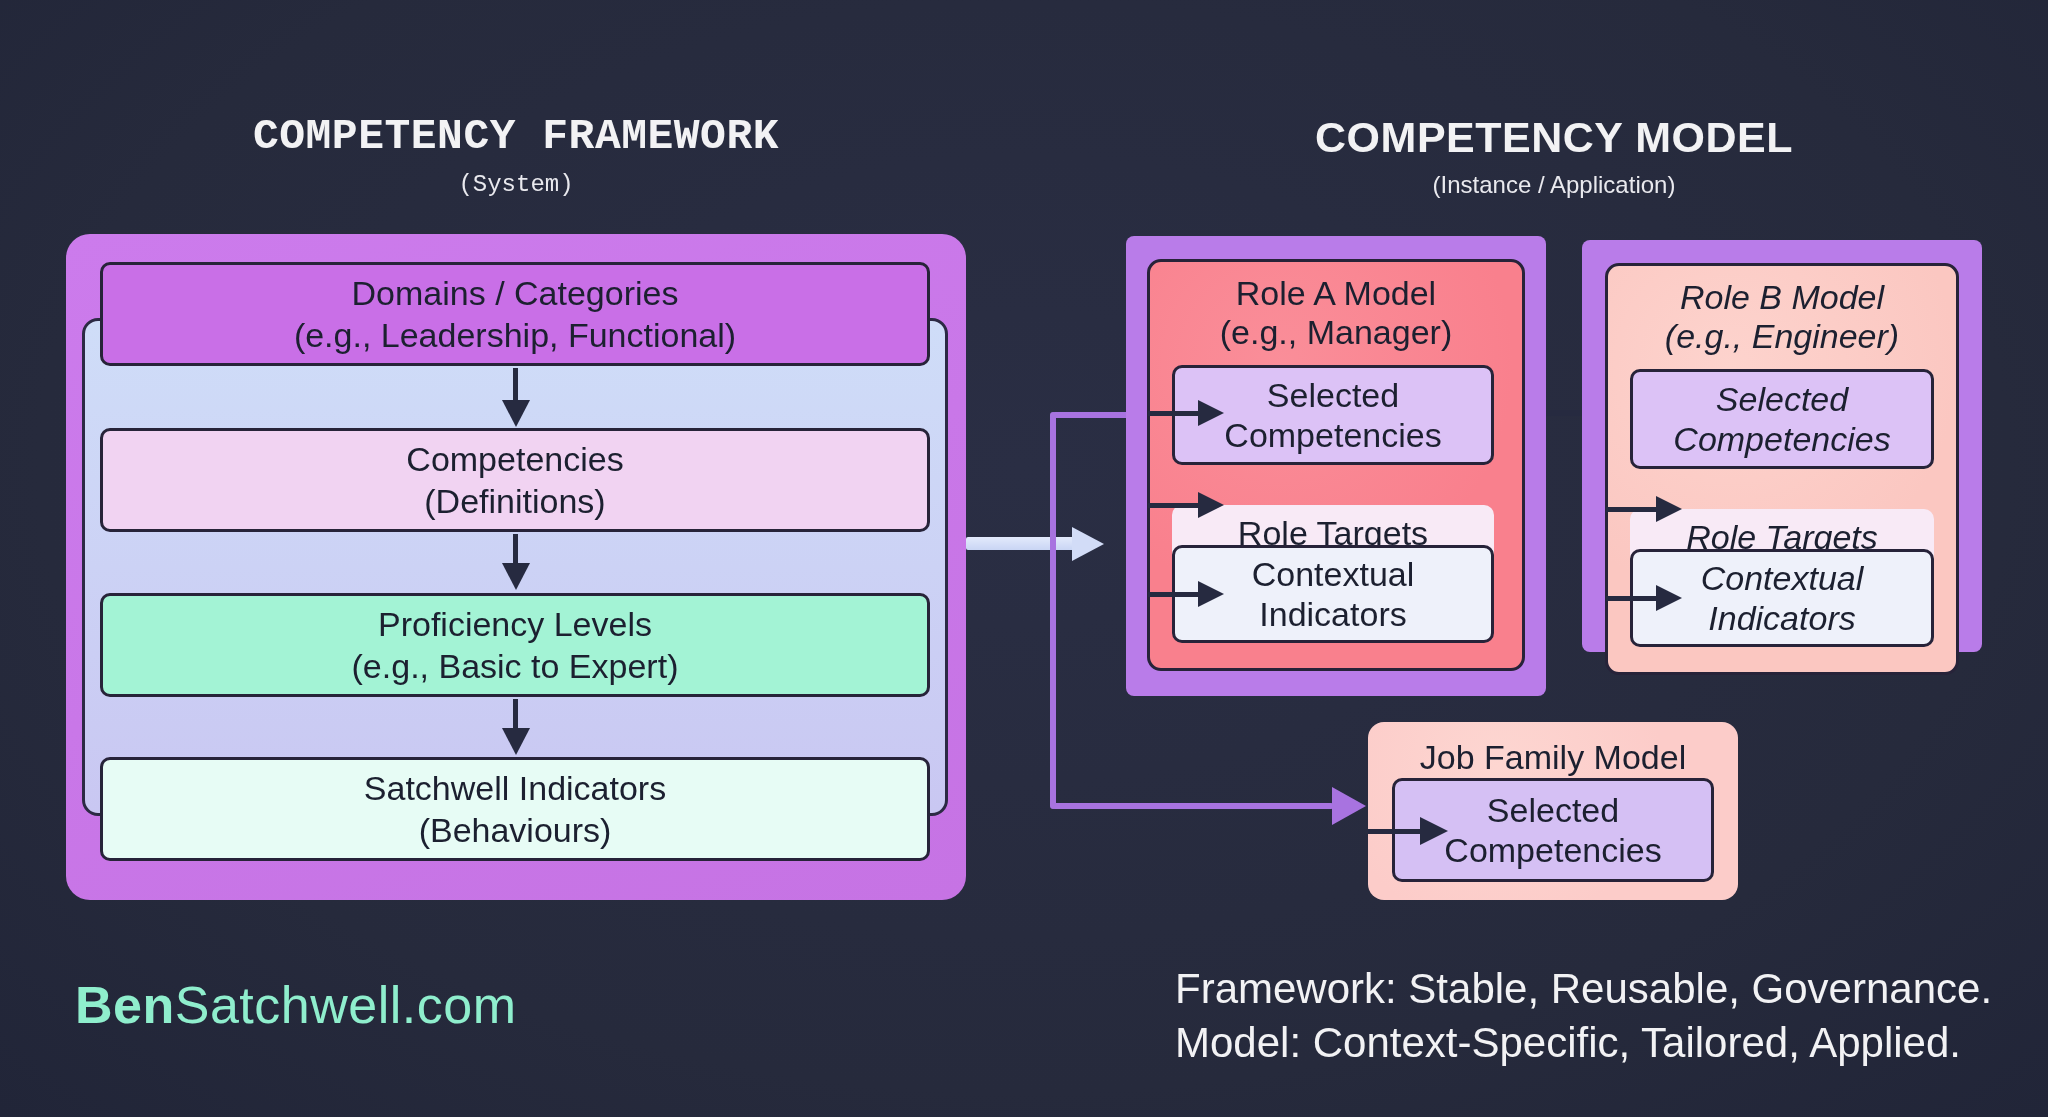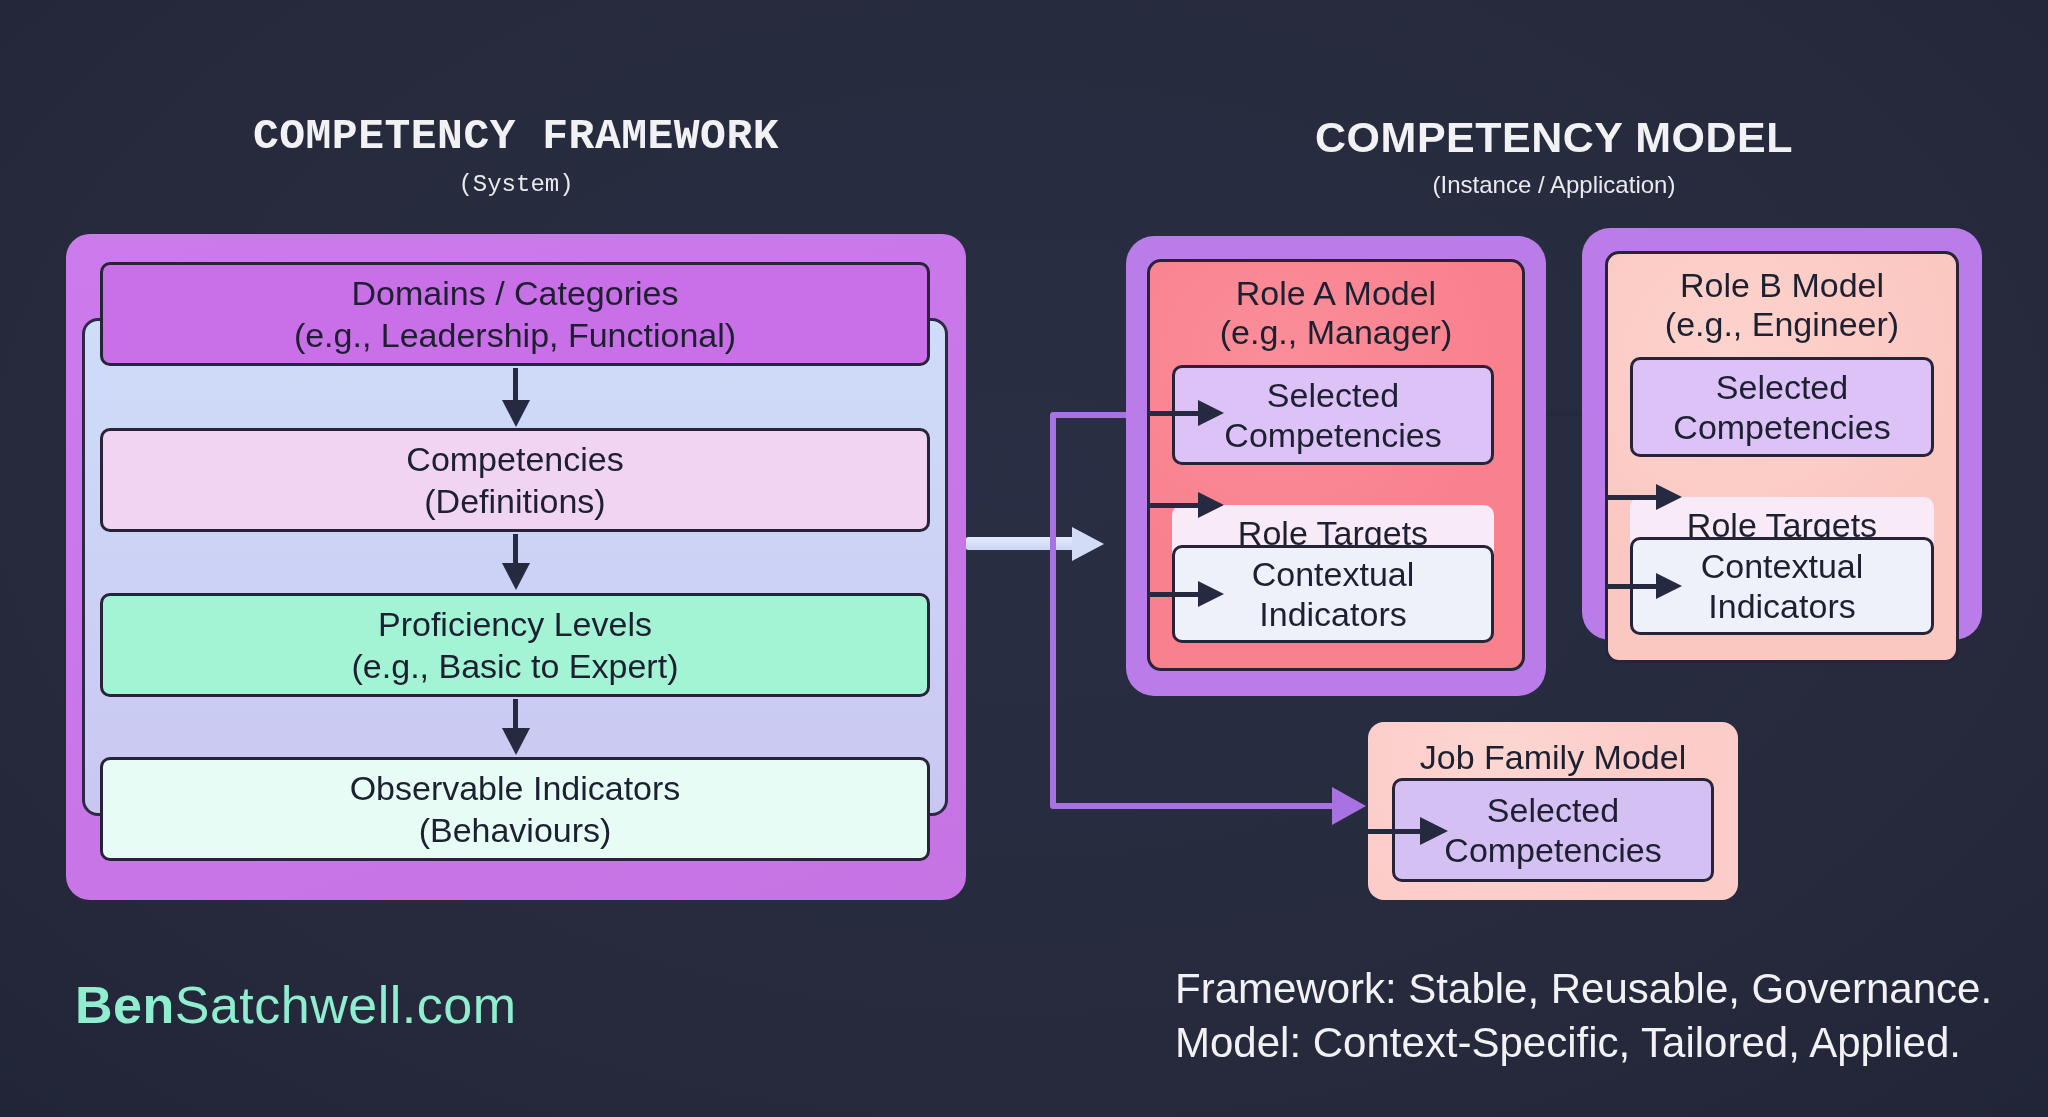--- a/index.html
+++ b/index.html
@@ -41,23 +41,23 @@
   .pline{background:#a873e0;border-radius:3px;}
   .p-htop{left:1052px;top:412px;width:78px;height:6px;}
   .p-v{left:1050px;top:412px;width:6px;height:397px;}
   .p-hbot{left:1052px;top:803px;width:282px;height:6px;}
   .p-head{left:1332px;top:787px;width:0;height:0;border-top:19px solid transparent;
     border-bottom:19px solid transparent;border-left:34px solid #a873e0;}
   .ab-shaft{left:1494px;top:410px;width:176px;height:6px;background:#262a40;}
   .ab-head{left:1668px;top:396px;width:0;height:0;border-top:17px solid transparent;
     border-bottom:17px solid transparent;border-left:34px solid #262a40;}
   
-  .model-wrap{border-radius:28px;background:#b97ce9;}
+  .model-wrap{border-radius:8px;background:#b97ce9;}
   .wrap-a{left:1126px;top:236px;width:420px;height:460px;}
-  .wrap-b{left:1582px;top:228px;width:400px;height:412px;}
+  .wrap-b{left:1582px;top:240px;width:400px;height:412px;font-style:italic;}
   .model-panel{position:absolute;border-radius:14px;border:3px solid #272339;}
   .panel-a{left:21px;top:23px;width:372px;height:406px;background:radial-gradient(circle at 35% 25%,#fa8e99 0%,#f9808d 60%);}
   .panel-b{left:23px;top:23px;width:348px;height:406px;background:radial-gradient(circle at 35% 25%,#fdd3cd 0%,#fbc7c1 60%);}
   .model-title{position:absolute;left:0;top:12px;width:100%;text-align:center;
     color:#1c2030;font-size:34px;line-height:39px;}
   .sub-box{position:absolute;border-radius:10px;display:flex;align-items:center;justify-content:center;
     text-align:center;color:#1c2030;font-size:34px;line-height:40px;padding:0 14px;box-sizing:border-box;}
   .bordered{border:3px solid #272339;}
   .panel-a .sb1,.panel-b .sb1{top:103px;height:100px;background:#dcc2f6;}
   .panel-a .sb2,.panel-b .sb2{top:215px;height:56px;background:#f8eaf6;margin-top:28px;}
@@ -118,21 +118,21 @@
   <div class="abs varrow-head vh2"></div>
 
   <div class="abs fw-box fw-box3">
     <span>Proficiency Levels</span>
     <span>(e.g., Basic to Expert)</span>
   </div>
   <div class="abs varrow-shaft vs3"></div>
   <div class="abs varrow-head vh3"></div>
 
   <div class="abs fw-box fw-box4">
-    <span>Observable Indicators</span>
+    <span>Satchwell Indicators</span>
     <span>(Behaviours)</span>
   </div>
 
   <div class="abs blue-shaft"></div>
   <div class="abs blue-head"></div>
   <div class="abs pline p-htop"></div>
   <div class="abs pline p-v"></div>
   <div class="abs pline p-hbot"></div>
   <div class="abs p-head"></div>
   <div class="abs ab-shaft"></div>

